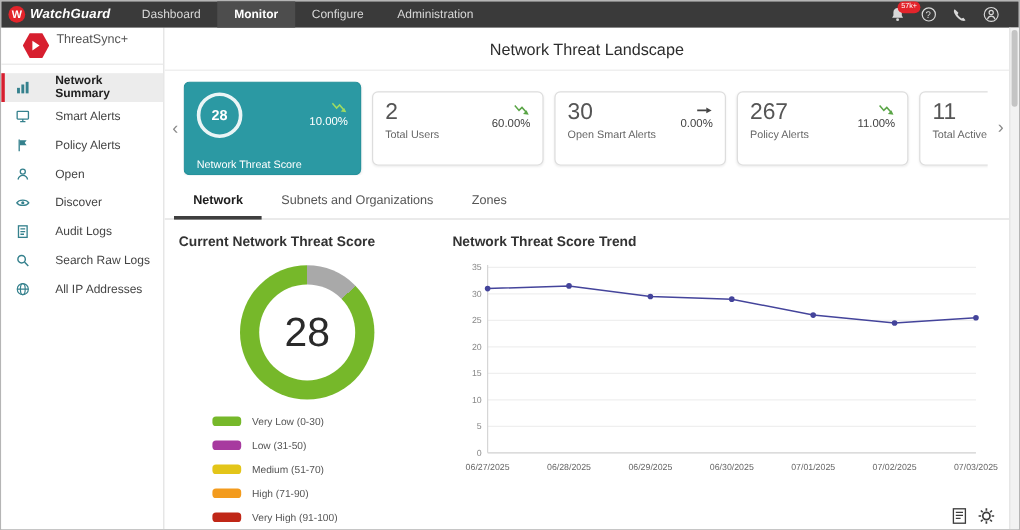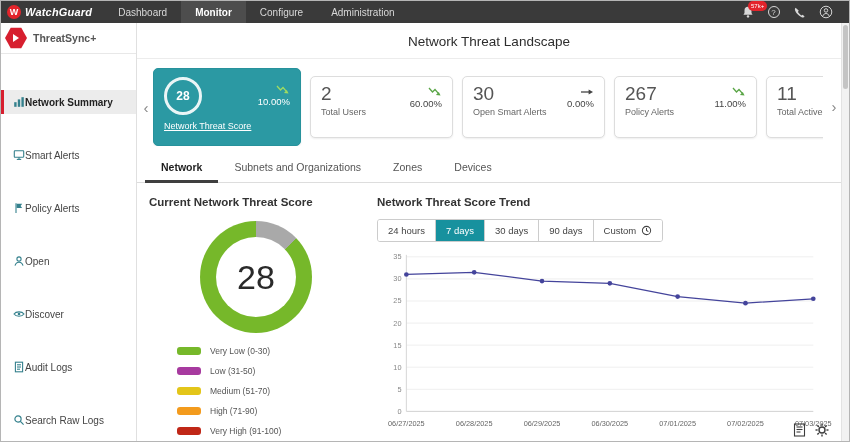--- a/index.html
+++ b/index.html
@@ -15,26 +15,26 @@
   .nav-items { display:flex; height:100%; }
   .nav-item { color:#d8d8d8; font-size:10px; padding:0 14px; display:flex; align-items:center; height:100%; cursor:pointer; }
   .nav-item[data-active="true"] { background:#4d4d4d; color:#fff;font-weight:bold; }
   .nav-right { margin-left:auto; display:flex; align-items:center; gap:11px; padding-right:16px; }
   .nav-icon { position:relative; width:15px; height:15px; display:flex; align-items:center; justify-content:center; cursor:pointer; }
   .badge { position:absolute; top:-4px; left:8px; background:#e3242b; color:#fff; font-size:6px; line-height:1; padding:2px 3px; border-radius:6px; white-space:nowrap; }
   .qmark { width:12px; height:12px; border:1px solid #d8d8d8; border-radius:50%; color:#d8d8d8; font-size:8px; display:flex; align-items:center; justify-content:center; }
 
   
   .sidebar { position:absolute; top:22px; left:0; bottom:0; width:136px; background:#fff; border-right:1px solid #e0e0e0; z-index:4; }
-  .sidebar-header { display:flex; align-items:center; gap:6px; padding:4px 8px 4px 4px; border-bottom:1px solid #e8e8e8;font-weight:bold; }
+  .sidebar-header { display:flex; align-items:flex-start; gap:6px; padding:4px 8px 4px 18px; border-bottom:1px solid #e8e8e8; }
   .ts-logo { width:22px; height:22px; background:#d71f2f; clip-path:polygon(26% 3%,74% 3%,100% 50%,74% 97%,26% 97%,0% 50%); display:flex; align-items:center; justify-content:center; flex:none; }
   .ts-arrow { width:0; height:0; border-left:6px solid #fff; border-top:4px solid transparent; border-bottom:4px solid transparent; }
   .ts-title { font-size:10.5px; color:#555; }
   .side-items { padding-top:7px; }
-  .side-item { display:flex; align-items:center; gap:0; height:24px; padding:0 9px; font-size:10px; color:#444; border-left:3px solid transparent; cursor:pointer;margin-top:29px; }
+  .side-item { display:flex; align-items:center; gap:21px; height:24px; padding:0 9px; font-size:10px; color:#444; border-left:3px solid transparent; cursor:pointer; }
   .side-item[data-active="true"] { background:#ececec; border-left-color:#d71f2f; font-weight:bold; color:#222; }
   .side-item svg { flex:none; }
 
   
   .main { position:absolute; top:22px; left:136px; right:8px; bottom:0; background:#fff; overflow:hidden; }
   .main-header { padding:11px 14px 9px; border-bottom:1px solid #ececec;text-align:center; }
   .page-title { font-size:13.5px; font-weight:normal; color:#2d2d2d; }
 
   
   .cards-section { position:relative; display:flex; align-items:center; padding:9px 18px 7px 2px; }
@@ -43,21 +43,21 @@
   .cards { display:flex; align-items:center; gap:9px; overflow:hidden; flex:1; }
   .card { position:relative; flex:none; width:143px; height:62px; border:1px solid #ddd; border-radius:5px; background:#fff; box-shadow:0 1px 2px rgba(0,0,0,.07); padding:7px 10px; cursor:pointer; }
   .card[data-selected="true"] { width:148px; height:78px; background:#2b99a3; border-color:#27929c; color:#fff; padding:8px 10px; }
   .card-value { font-size:19px; color:#555; line-height:1; }
   .card-label { font-size:9px; color:#666; margin-top:4px; line-height:1.25; max-width:88px; }
   .delta { position:absolute; top:10px; right:10px; text-align:right; font-size:9.5px; color:#444; }
   .delta .arr { display:block; height:11px; text-align:right; }
   .sel-top { display:flex; align-items:center; }
   .mini-ring { width:38px; height:38px; border-radius:50%; border:3px solid rgba(255,255,255,.9); display:flex; align-items:center; justify-content:center; font-size:12px; font-weight:bold; color:#fff; flex:none; }
   .card[data-selected="true"] .delta { position:static; margin-left:auto; color:#fff; }
-  .card[data-selected="true"] .card-label { color:#fff; margin-top:6px;text-decoration:underline; }
+  .card[data-selected="true"] .card-label { color:#fff; margin-top:17px; }
 
   
   .tabs { display:flex; border-bottom:1px solid #ddd; padding:0 8px; }
   .tab { padding:8px 16px 7px; font-size:10.5px; color:#555; cursor:pointer; border-bottom:3px solid transparent; margin-bottom:-1px; }
   .tab[data-active="true"] { color:#1e1e1e; font-weight:bold; border-bottom-color:#3f3f3f; }
 
   
   .panels { display:flex; padding:13px 14px 0 12px; }
   .panel-title { font-size:11.5px; color:#333; }
   .gauge-panel { width:214px; flex:none; }
@@ -266,21 +266,20 @@
         </div>
 
       </div>
       <button class="chev chev-right">›</button>
     </div>
 
     <div class="tabs">
       <div class="tab" data-active="true">Network</div>
       <div class="tab">Subnets and Organizations</div>
       <div class="tab">Zones</div>
-      <div class="tab">Devices</div>
     </div>
 
     <div class="panels">
 
       <section class="gauge-panel">
         <h2 class="panel-title">Current Network Threat Score</h2>
         <div class="donut" style="background: conic-gradient(rgb(169, 169, 169) 0deg, rgb(169, 169, 169) 46deg, rgb(118, 184, 42) 46deg, rgb(118, 184, 42) 360deg);">
           <div class="donut-hole">28</div>
         </div>
         <div class="legend">
@@ -302,33 +301,20 @@
           </div>
           <div class="legend-row">
             <span class="swatch" style="background: rgb(192, 39, 23);"></span>
             <span class="legend-label">Very High (91-100)</span>
           </div>
         </div>
       </section>
 
       <section class="trend-panel">
         <h2 class="panel-title">Network Threat Score Trend</h2>
-        <div class="ranges">
-          <div class="pill">24 hours</div>
-          <div class="pill" data-active="true">7 days</div>
-          <div class="pill">30 days</div>
-          <div class="pill">90 days</div>
-          <div class="pill">
-            <span>Custom</span>
-            <svg width="11" height="11" viewBox="0 0 12 12" fill="none" stroke="#444" stroke-width="1.1">
-                <circle cx="6" cy="6" r="4.5"></circle>
-                <path d="M6 3.4V6l2 1.2"></path>
-              </svg>
-          </div>
-        </div>
         <svg class="trend-chart" viewBox="0 0 460 190">
             <line x1="30" y1="166" x2="446" y2="166" stroke="#d0d0d0"></line>
             <text x="25" y="168.5" text-anchor="end" font-size="7.5" fill="#888">0</text>
             <line x1="30" y1="143.42857142857142" x2="446" y2="143.42857142857142" stroke="#efefef"></line>
             <text x="25" y="145.92857142857142" text-anchor="end" font-size="7.5" fill="#888">5</text>
             <line x1="30" y1="120.85714285714286" x2="446" y2="120.85714285714286" stroke="#efefef"></line>
             <text x="25" y="123.35714285714286" text-anchor="end" font-size="7.5" fill="#888">10</text>
             <line x1="30" y1="98.28571428571429" x2="446" y2="98.28571428571429" stroke="#efefef"></line>
             <text x="25" y="100.78571428571429" text-anchor="end" font-size="7.5" fill="#888">15</text>
             <line x1="30" y1="75.71428571428571" x2="446" y2="75.71428571428571" stroke="#efefef"></line>

